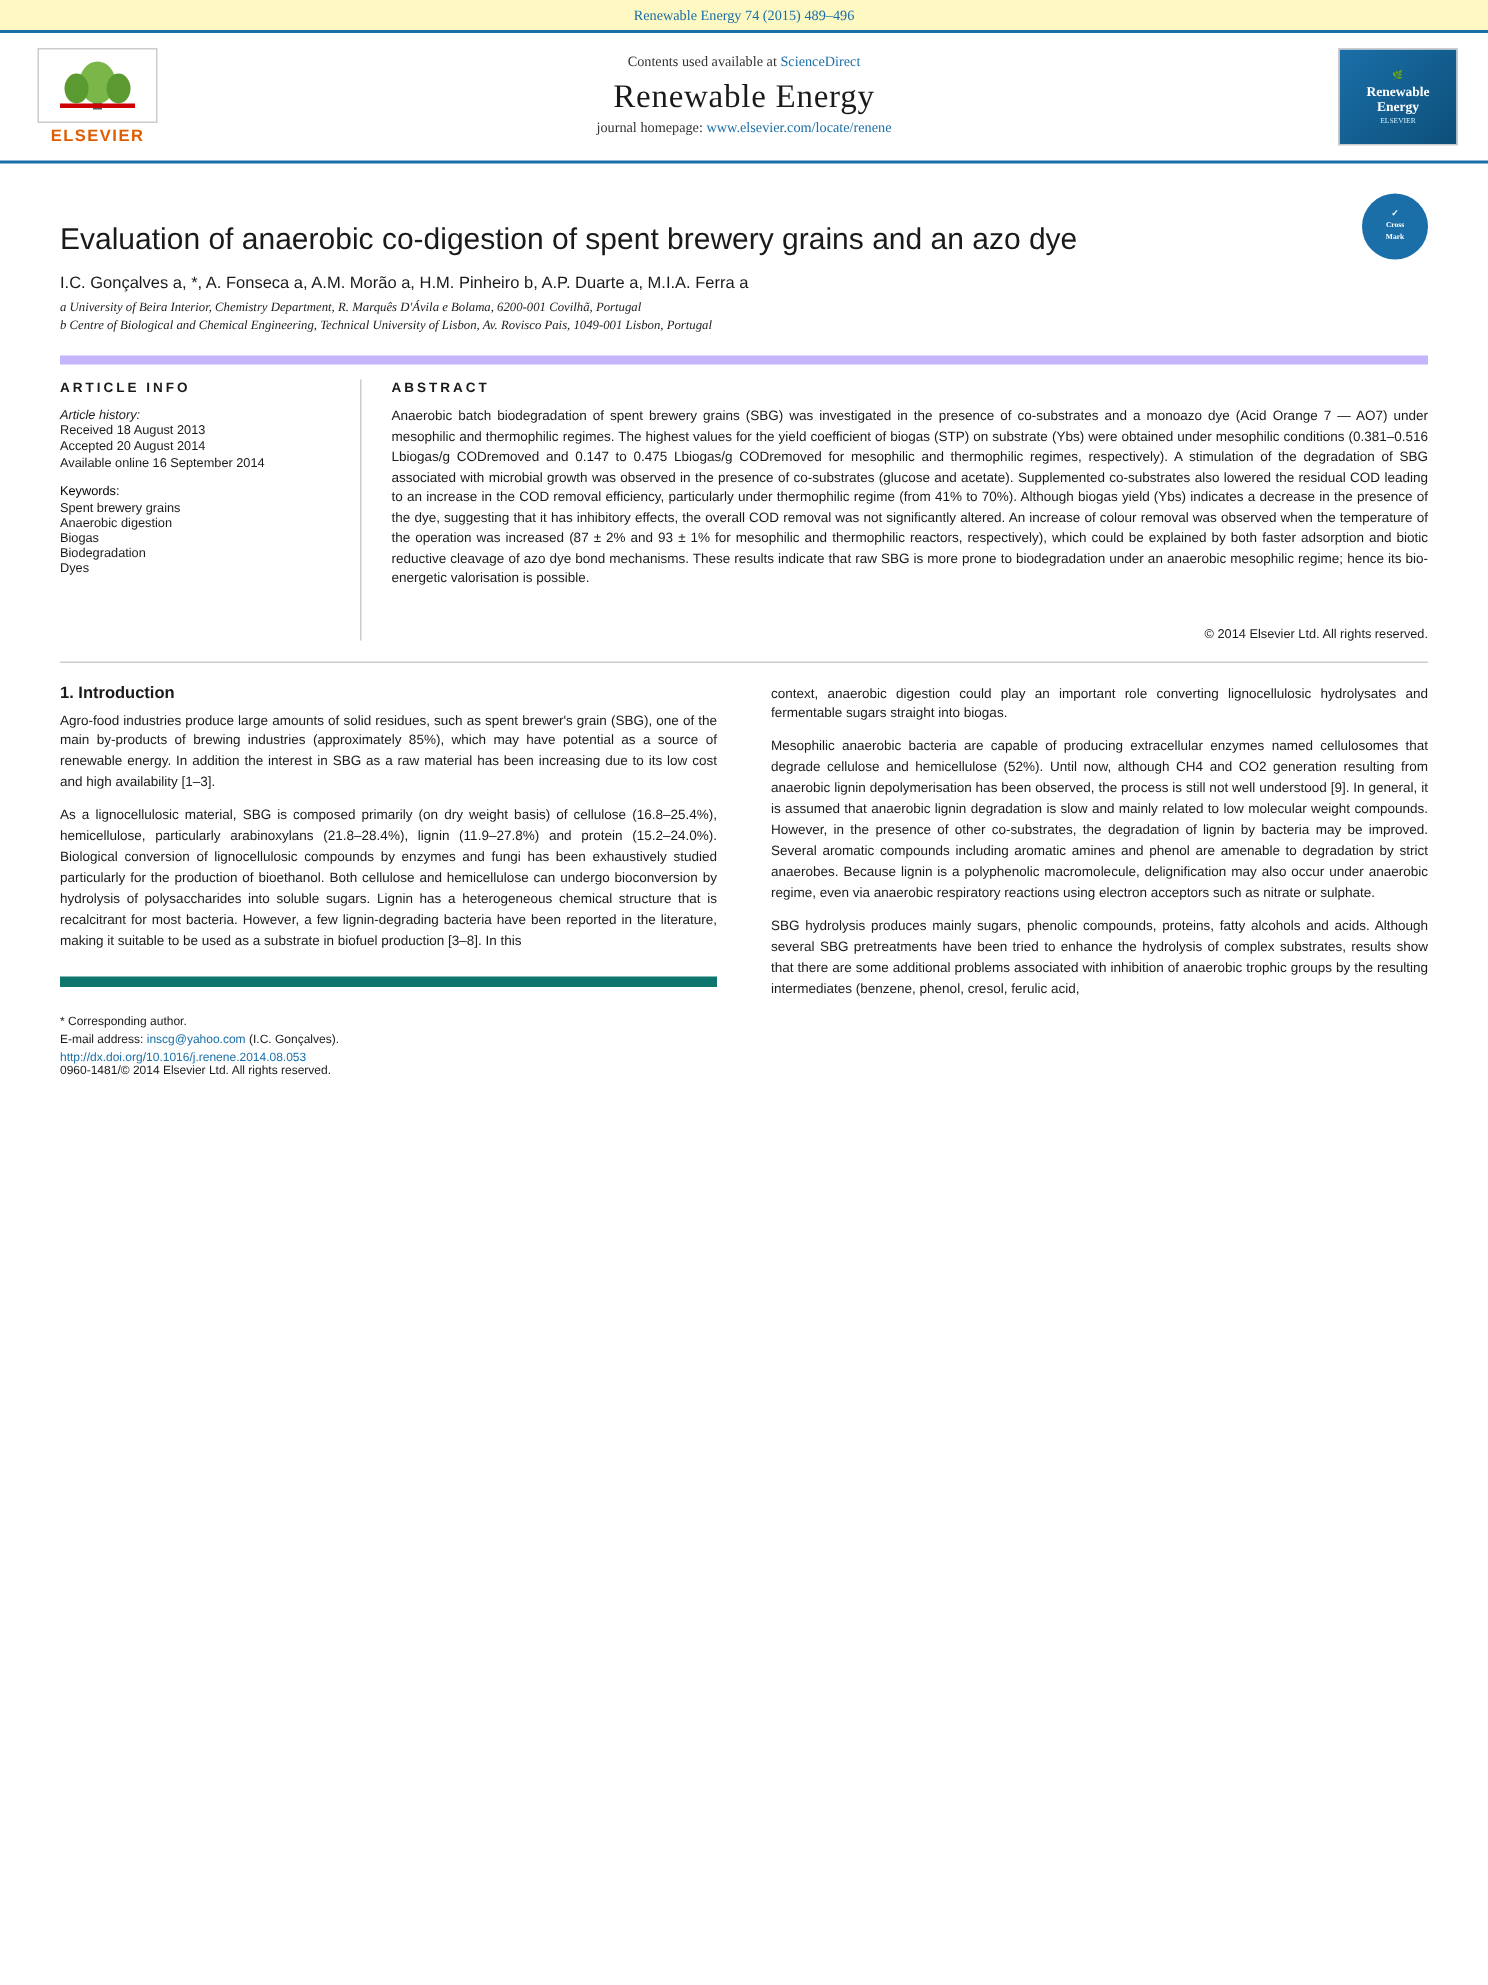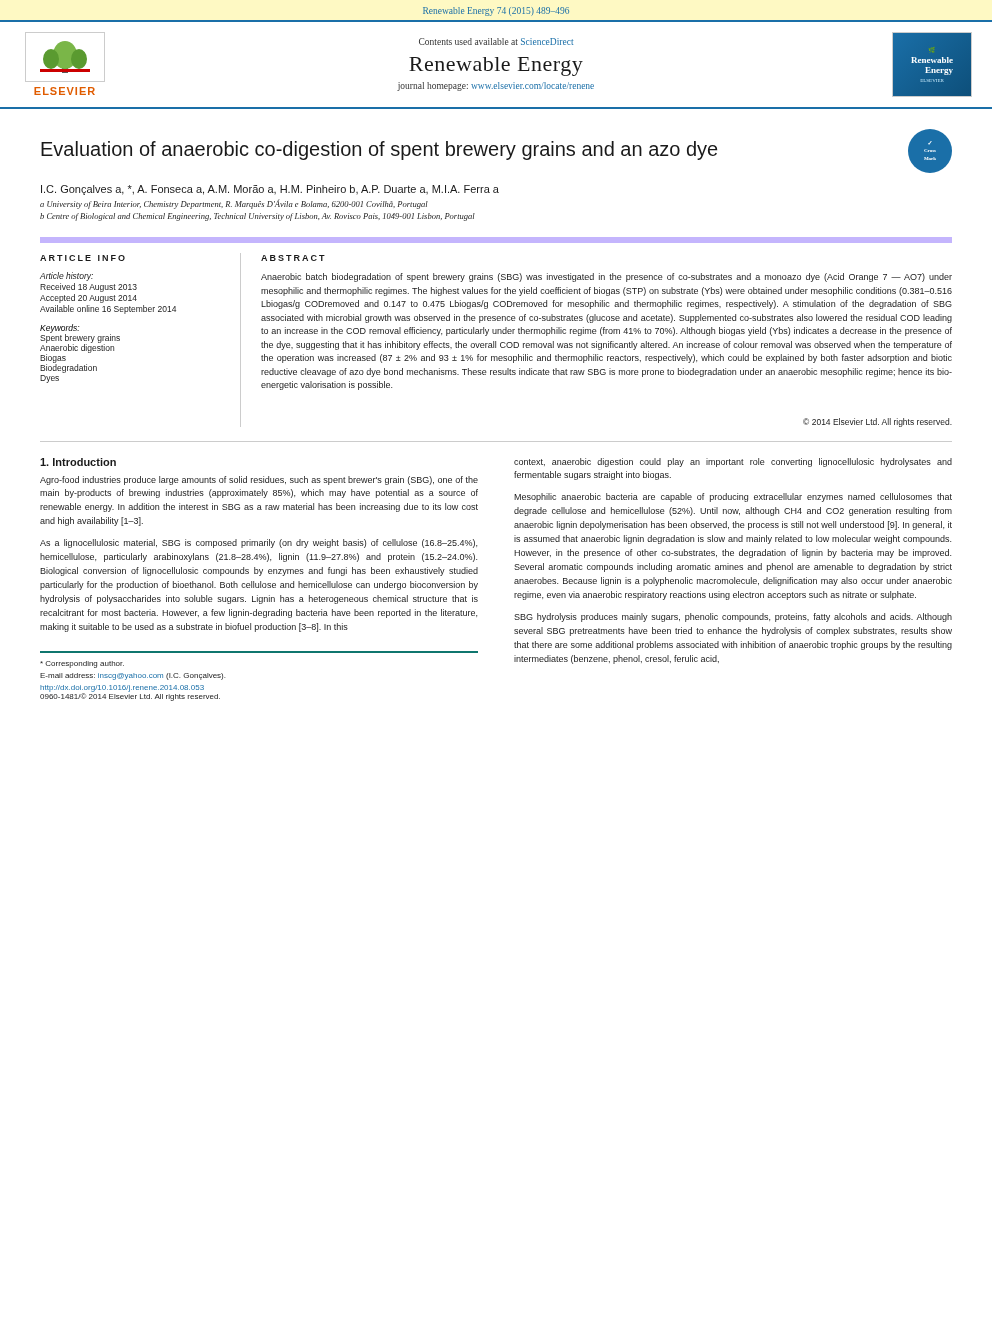--- a/index.html
+++ b/index.html
@@ -91,36 +91,36 @@
       width: 80px;
       height: 65px;
       border: 1px solid #ccc;
       background: linear-gradient(135deg, #1a6fa8 0%, #0d4f7a 100%);
       display: flex;
       flex-direction: column;
       align-items: center;
       justify-content: center;
       color: white;
       font-size: 7px;
-      text-align: right;
+      text-align: center;
       padding: 4px;
     }
 
     .journal-logo-box .re-title {
       font-size: 9px;
       font-weight: bold;
     }
 
     .article-body {
       padding: 16px 40px 20px;
     }
 
     .article-title-section {
       display: flex;
-      align-items: center;
+      align-items: flex-end;
       justify-content: space-between;
       margin-bottom: 10px;
     }
 
     .article-title {
       font-size: 20px;
       font-weight: normal;
       font-family: Arial, Helvetica, sans-serif;
       color: #1a1a1a;
       line-height: 1.3;
@@ -198,21 +198,20 @@
       color: #1a1a1a;
       font-family: Arial, Helvetica, sans-serif;
     }
 
     .keywords-block {
       margin-top: 6px;
     }
 
     .keywords-label {
       font-size: 8.5px;
-      font-style: italic;
       font-family: Arial, Helvetica, sans-serif;
     }
 
     .keyword-item {
       font-size: 8.5px;
       color: #1a1a1a;
       display: block;
       font-family: Arial, Helvetica, sans-serif;
     }
 
@@ -282,22 +281,22 @@
     .body-text {
       font-size: 9px;
       line-height: 1.55;
       color: #1a1a1a;
       text-align: justify;
       font-family: Arial, Helvetica, sans-serif;
       margin-bottom: 8px;
     }
 
     .footnote-area {
-      border-top: 2px solid #0f766e;
-      padding-top: 6px;
+      border-top: 7px solid #0f766e;
+      padding-top: 18px;
       margin-top: 16px;
     }
 
     .footnote-text {
       font-size: 8px;
       color: #1a1a1a;
       font-family: Arial, Helvetica, sans-serif;
       margin-bottom: 3px;
     }
 

